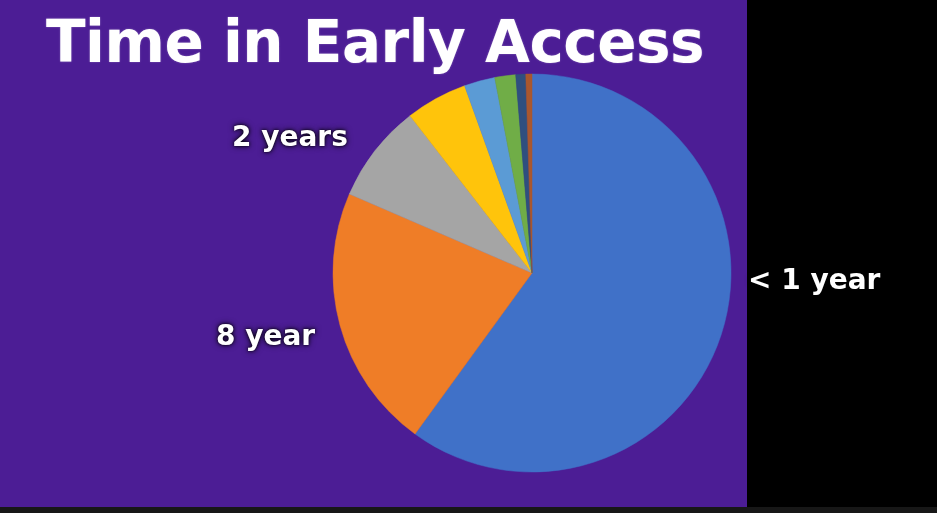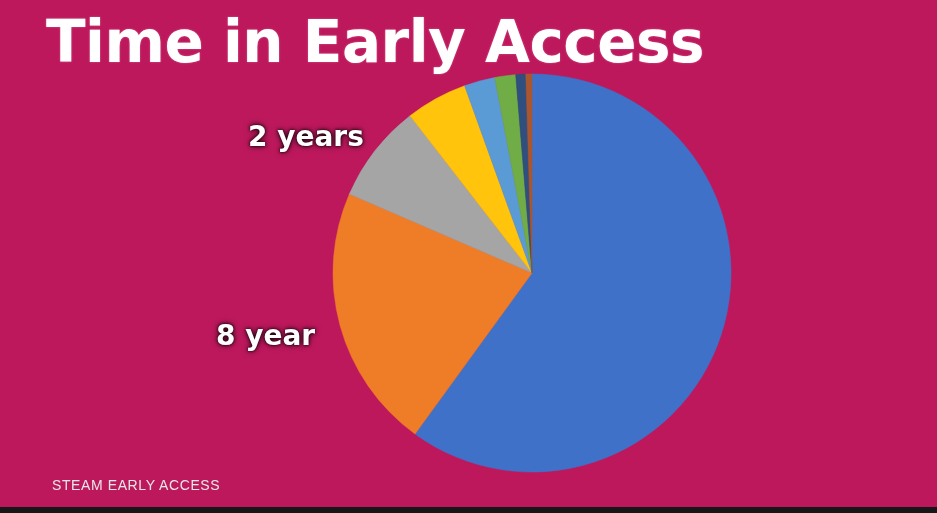--- a/index.html
+++ b/index.html
@@ -14,23 +14,23 @@
 
   body {
     font-family: "Liberation Sans", sans-serif;
     position: relative;
     color: #ffffff;
   }
 
   #slide {
     position: absolute;
     inset: 0;
-    width: 937px;
+    width: 747px;
     height: 513px;
-    background: #be185d;
+    background: #4c1d95;
   }
 
   
   #chart-title {
     position: absolute;
     left: 46px;
     top: 6px;
     font-family: "DejaVu Sans", sans-serif;
     font-size: 58px;
     font-weight: bold;
@@ -57,21 +57,21 @@
     position: absolute;
     font-family: "DejaVu Sans", sans-serif;
     font-size: 28px;
     font-weight: bold;
     color: #ffffff;
     white-space: nowrap;
     text-shadow: 0 0 3px rgba(0,0,0,0.95), 0 0 6px rgba(0,0,0,0.8);
   }
 
   #label-lt1year  { left: 748px; top: 263px; }
-  #label-2years   { left: 232px; top: 120px; margin-left: 16px; }
+  #label-2years   { left: 232px; top: 120px; }
   #label-1year    { left: 216px; top: 319px; }
 
   
   #source-caption {
     position: absolute;
     left: 52px;
     top: 477px;
     font-family: "Liberation Sans", sans-serif;
     font-size: 14px;
     font-weight: normal;
@@ -105,22 +105,22 @@
           <path d="M 200 200 L 17.367 120.968 A 199 199 0 0 1 78.031 42.759 Z" fill="#a5a5a5" stroke="#a5a5a5" stroke-width="0.5"></path>
           <path d="M 200 200 L 78.031 42.759 A 199 199 0 0 1 132.591 12.765 Z" fill="#ffc40b" stroke="#ffc40b" stroke-width="0.5"></path>
           <path d="M 200 200 L 132.591 12.765 A 199 199 0 0 1 162.711 4.525 Z" fill="#5b9bd5" stroke="#5b9bd5" stroke-width="0.5"></path>
           <path d="M 200 200 L 162.711 4.525 A 199 199 0 0 1 183.694 1.669 Z" fill="#70ad47" stroke="#70ad47" stroke-width="0.5"></path>
           <path d="M 200 200 L 183.694 1.669 A 199 199 0 0 1 193.749 1.098 Z" fill="#2f4f7f" stroke="#2f4f7f" stroke-width="0.5"></path>
           <path d="M 200 200 L 193.749 1.098 A 199 199 0 0 1 200.000 1.000 Z" fill="#a9572e" stroke="#a9572e" stroke-width="0.5"></path>
         </g>
     </svg>
   </div>
 
+  <div class="pie-label" id="label-lt1year">&lt; 1 year</div>
 
   <div class="pie-label" id="label-2years">2 years</div>
 
   <div class="pie-label" id="label-1year">8 year</div>
 
-  <div id="source-caption">STEAM EARLY ACCESS</div>
 
   <div id="bottom-band"></div>
 
 </div>
 
 </body></html>

